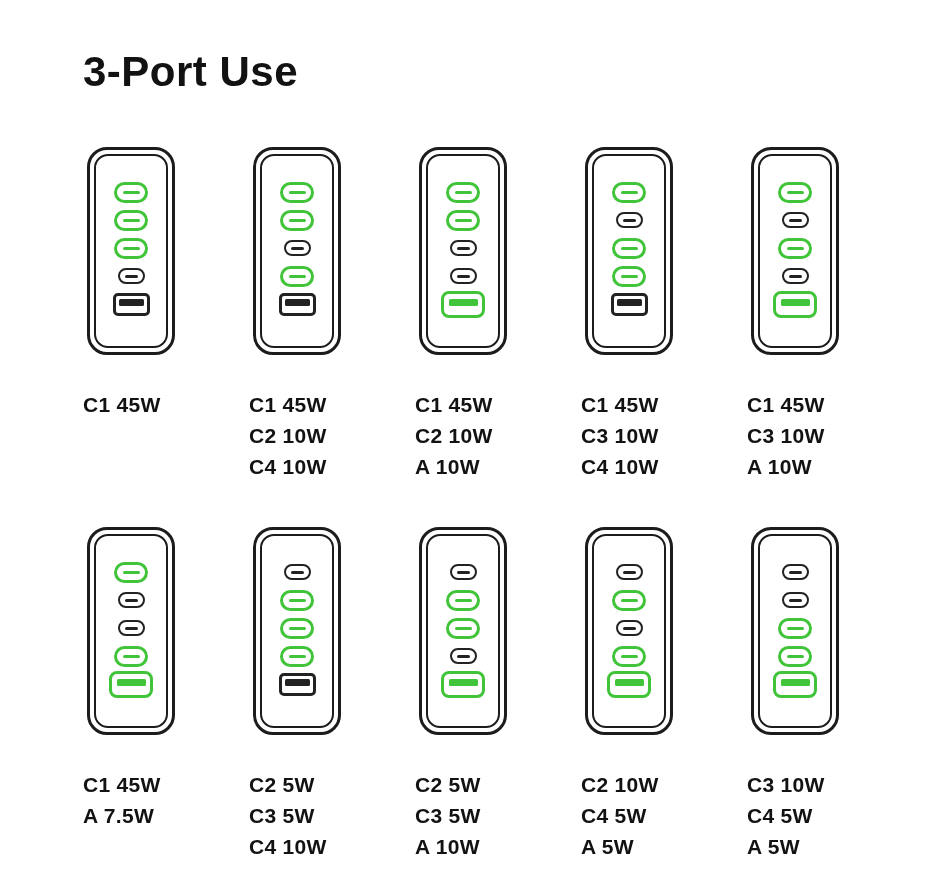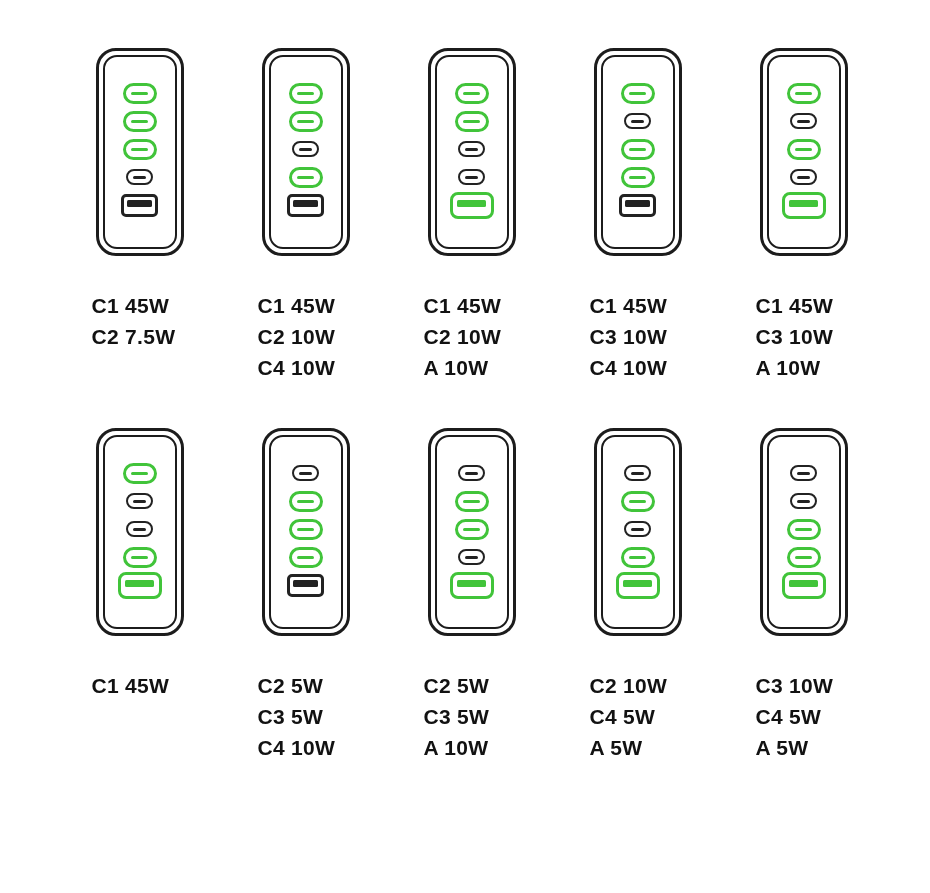--- a/index.html
+++ b/index.html
@@ -11,21 +11,21 @@
     overflow: hidden;
   }
   .page { padding: 48px 0 0 83px; }
   .title {
     font-size: 42px;
     font-weight: 800;
     color: var(--text, #111);
     letter-spacing: 0.5px;
     margin-bottom: 51px;
   }
-  .row { display: flex; margin-bottom: 45px; justify-content: center; }
+  .row { display: flex; margin-bottom: 45px; }
   .cell { width: 166px; flex: 0 0 166px; }
   .charger {
     width: 88px;
     height: 208px;
     margin-left: 4px;
     border: 3px solid var(--outline, #1c1c1c);
     border-radius: 20px;
     padding: 4px;
     background: #fff;
   }
@@ -75,20 +75,21 @@
     line-height: 31px;
     font-weight: 600;
     color: var(--text, #111);
     letter-spacing: 0.3px;
   }
 </style>
 </head>
 <body>
 
 <div class="page">
+  <h1 class="title">3-Port Use</h1>
   <div class="row">
   <div class="cell">
     <div class="charger">
       <div class="charger-inner">
             <div class="port-row">
               <div class="usbc active">
                 <span class="pin"></span>
               </div>
             </div>
             <div class="port-row">
@@ -108,21 +109,20 @@
             </div>
             <div class="port-row">
               <div class="usba inactive">
                 <span class="tongue"></span>
               </div>
             </div>
           </div>
     </div>
     <div class="labels">
           <div class="label-line">C1 45W</div>
-          <div class="label-line">C2 7.5W</div>
         </div>
   </div>
 
   <div class="cell">
     <div class="charger">
       <div class="charger-inner">
             <div class="port-row">
               <div class="usbc active">
                 <span class="pin"></span>
               </div>
@@ -293,20 +293,21 @@
             </div>
             <div class="port-row">
               <div class="usba active">
                 <span class="tongue"></span>
               </div>
             </div>
           </div>
     </div>
     <div class="labels">
           <div class="label-line">C1 45W</div>
+          <div class="label-line">A 7.5W</div>
         </div>
   </div>
 
   <div class="cell">
     <div class="charger">
       <div class="charger-inner">
             <div class="port-row">
               <div class="usbc inactive">
                 <span class="pin"></span>
               </div>

